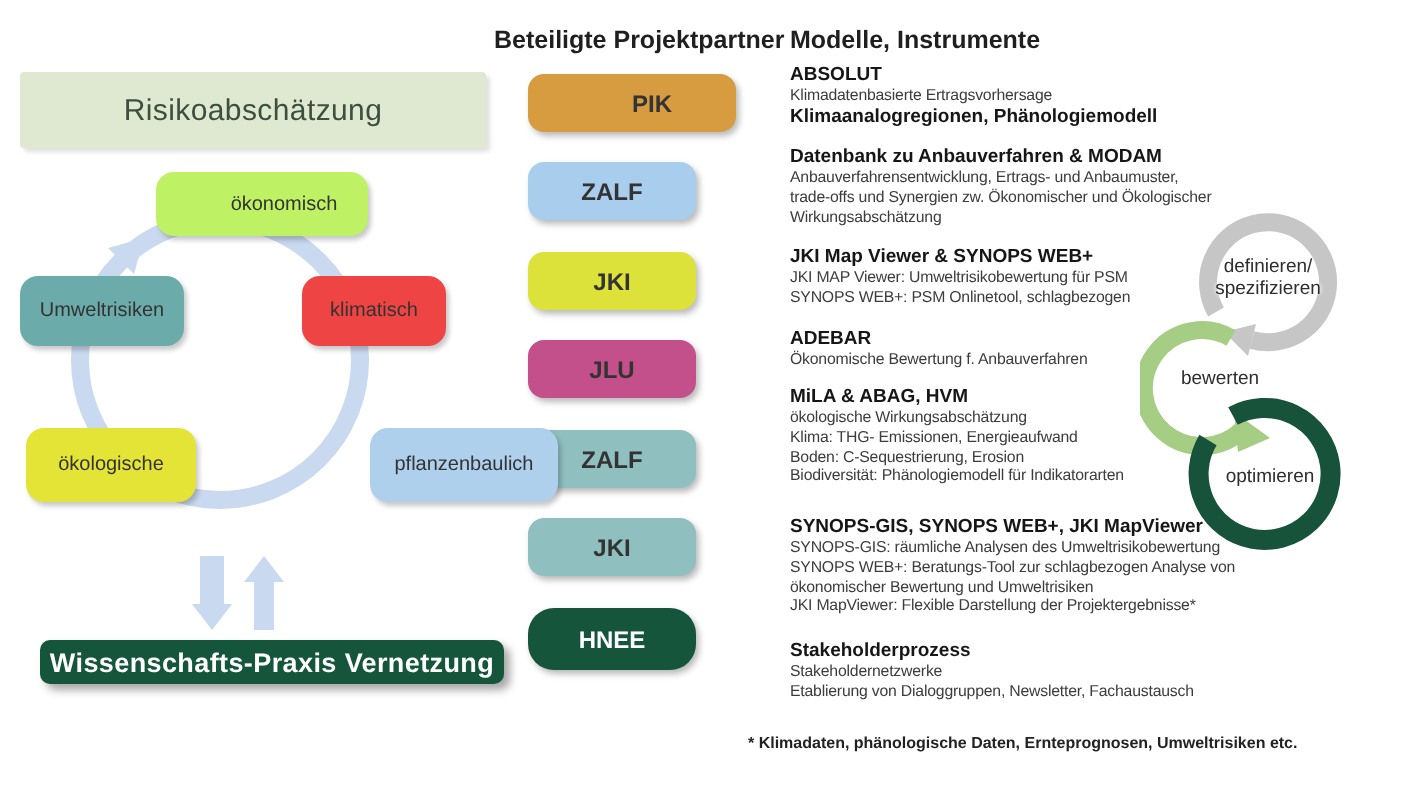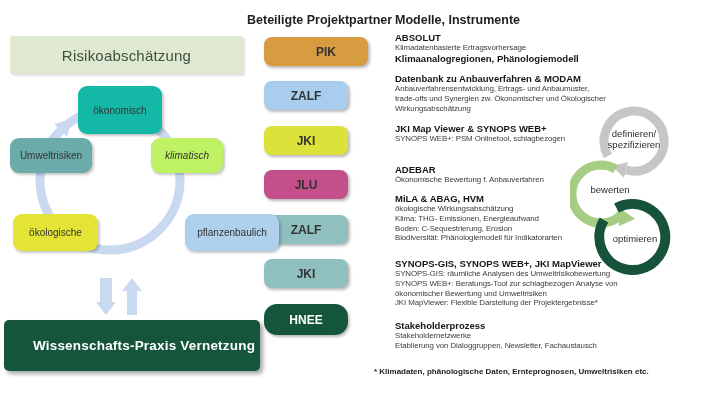--- a/index.html
+++ b/index.html
@@ -17,26 +17,25 @@
     font-size:15px;color:#3d4f3e;letter-spacing:.2px;
     box-shadow:2px 2px 2px rgba(0,0,0,.12);
   }
   .cycle-box{
     display:flex;align-items:center;justify-content:center;
     border-radius:9px;font-size:10px;color:#333;
     box-shadow:1.5px 2px 2.5px rgba(0,0,0,.22);
     z-index:3;text-align:center;
   }
   .banner{
-    left:4px;top:320px;width:232px;height:51px;
+    left:20px;top:320px;width:232px;height:22px;
     display:flex;align-items:center;justify-content:center;
     background:#14553c;border-radius:5px;color:#fff;
     font-size:13.5px;font-weight:bold;letter-spacing:.2px;
     box-shadow:3px 3px 4px rgba(0,0,0,.35);
-    padding-left:24px;
   }
   
   .col-header{font-size:12.5px;font-weight:bold;color:#1f1f1f;white-space:nowrap;}
   .partner-box{
     left:264px;width:84px;height:29px;
     display:flex;align-items:center;justify-content:center;
     border-radius:8px;font-size:12px;font-weight:bold;
     box-shadow:1.5px 2px 3px rgba(0,0,0,.28);
   }
   
@@ -59,22 +58,22 @@
 
   <div class="abs risk-header" style="background-color: rgb(223, 233, 210);">Risikoabschätzung</div>
 
   <svg class="abs" style="left:0;top:60px;z-index:1" width="250" height="270">
     <circle cx="110" cy="120" r="70" fill="none" stroke-width="9" style="stroke: rgb(201, 217, 239);"></circle>
     <polygon points="72,59 54,64 67,77" style="fill: rgb(201, 217, 239);"></polygon>
     <polygon points="100,218 112,218 112,242 116,242 106,255 96,242 100,242" style="fill: rgb(201, 217, 239);"></polygon>
     <polygon points="132,218 142,231 137,231 137,255 127,255 127,231 122,231" style="fill: rgb(201, 217, 239);"></polygon>
   </svg>
 
-  <div class="abs cycle-box" style="left: 78px; top: 86px; width: 84px; height: 48px; background-color: #14b8a6;">ökonomisch</div>
-  <div class="abs cycle-box" style="left: 151px; top: 138px; width: 72px; height: 35px; background-color: #bef264; font-style: italic;">klimatisch</div>
+  <div class="abs cycle-box" style="left: 78px; top: 86px; width: 84px; height: 32px; background-color: #bef264; padding-left: 22px;">ökonomisch</div>
+  <div class="abs cycle-box" style="left: 151px; top: 138px; width: 72px; height: 35px; background-color: #ef4444;">klimatisch</div>
   <div class="abs cycle-box" style="left: 141px; top: 214px; width: 94px; height: 37px; background-color: rgb(174, 208, 236); margin-left: 44px;">pflanzenbaulich</div>
   <div class="abs cycle-box" style="left: 13px; top: 214px; width: 85px; height: 37px; background-color: rgb(227, 228, 53);">ökologische</div>
   <div class="abs cycle-box" style="left: 10px; top: 138px; width: 82px; height: 35px; background-color: rgb(107, 172, 171);">Umweltrisiken</div>
 
   <div class="abs banner" style="background-color: rgb(20, 85, 60);">Wissenschafts-Praxis Vernetzung</div>
 
   <div class="abs col-header" style="left:247px;top:13px">Beteiligte Projektpartner</div>
 
   <div class="abs partner-box" style="top: 37px; background-color: rgb(214, 156, 63); color: rgb(51, 51, 51); padding-left: 20px;">PIK</div>
   <div class="abs partner-box" style="top: 81px; background-color: rgb(169, 205, 236); color: rgb(51, 51, 51);">ZALF</div>
@@ -94,20 +93,21 @@
 
   <div class="abs mi-group" style="top:73px">
     <div class="mi-title">Datenbank zu Anbauverfahren &amp; MODAM</div>
     <div class="mi-line">Anbauverfahrensentwicklung, Ertrags- und Anbaumuster,</div>
     <div class="mi-line">trade-offs und Synergien zw. Ökonomischer und Ökologischer</div>
     <div class="mi-line">Wirkungsabschätzung</div>
   </div>
 
   <div class="abs mi-group" style="top:123px">
     <div class="mi-title">JKI Map Viewer &amp; SYNOPS WEB+</div>
+    <div class="mi-line">JKI MAP Viewer: Umweltrisikobewertung für PSM</div>
     <div class="mi-line">SYNOPS WEB+: PSM Onlinetool, schlagbezogen</div>
   </div>
 
   <div class="abs mi-group" style="top:164px">
     <div class="mi-title">ADEBAR</div>
     <div class="mi-line">Ökonomische Bewertung f. Anbauverfahren</div>
   </div>
 
   <div class="abs mi-group" style="top:193px">
     <div class="mi-title">MiLA &amp; ABAG, HVM</div>

